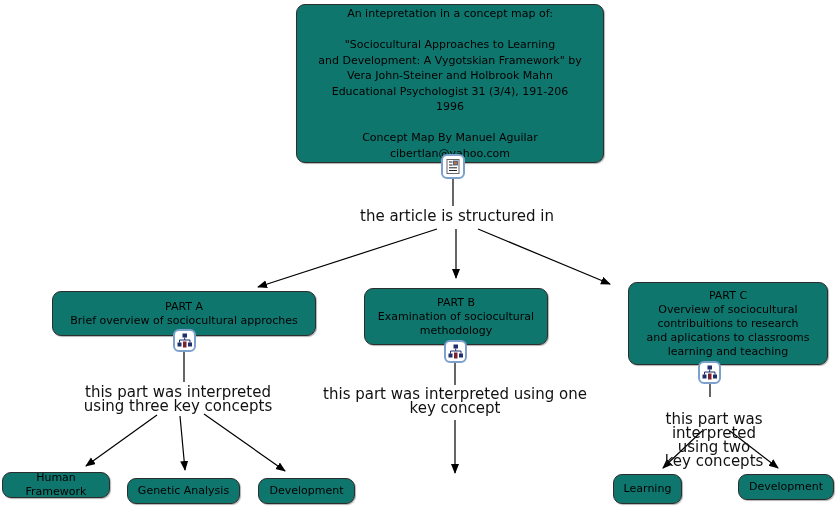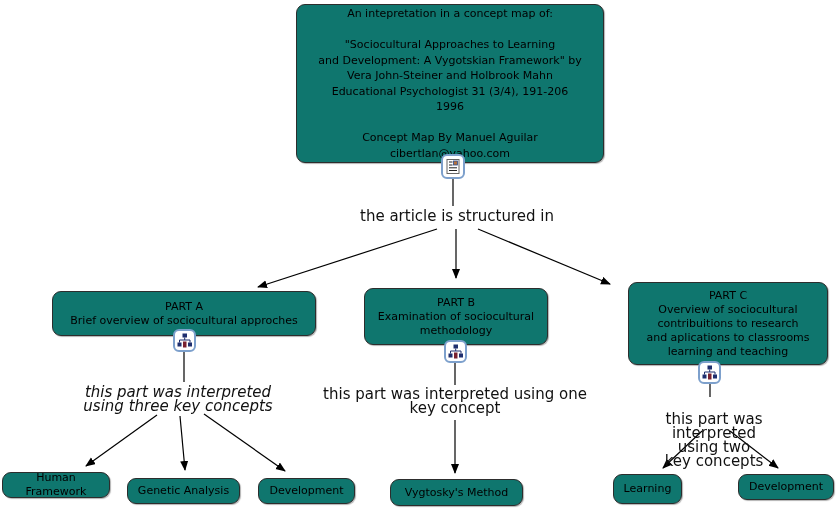--- a/index.html
+++ b/index.html
@@ -139,27 +139,26 @@
       <line x1="11.7" y1="8.5" x2="11.7" y2="11" stroke="#1f2f6e" stroke-width="1"></line>
       <line x1="6.5" y1="11" x2="17" y2="11" stroke="#1f2f6e" stroke-width="1"></line>
       <line x1="6.5" y1="11" x2="6.5" y2="13.5" stroke="#1f2f6e" stroke-width="1"></line>
       <line x1="17" y1="11" x2="17" y2="13.5" stroke="#1f2f6e" stroke-width="1"></line>
       <rect x="4.5" y="13.5" width="4" height="4" fill="#1f2f6e"></rect>
       <rect x="10" y="12.5" width="3.5" height="6" fill="#7a2230"></rect>
       <rect x="15" y="13.5" width="4" height="4" fill="#1f2f6e"></rect>
     </svg>
   </div>
 
-  <div class="phrase" style="left:178px; top:385px;font-style:italic;">this part was interpreted
+  <div class="phrase" style="left:178px; top:385px;">this part was interpreted
 using three key concepts</div>
   <div class="phrase" style="left:455px; top:387px;">this part was interpreted using one
 key concept</div>
   <div class="phrase" style="left:714px; top:412px;">this part was interpreted using two
 key concepts</div>
 
   <div class="node leaf" style="left:2px; top:472px; width:108px; height:26px;">Human Framework</div>
   <div class="node leaf" style="left:127px; top:478px; width:113px; height:26px;">Genetic Analysis</div>
   <div class="node leaf" style="left:258px; top:478px; width:97px; height:26px;">Development</div>
-  <div class="node leaf" style="left:390px; top:479px; width:133px; height:27px;">Vygtosky's Method</div>
   <div class="node leaf" style="left:613px; top:474px; width:69px; height:30px;">Learning</div>
   <div class="node leaf" style="left:738px; top:474px; width:96px; height:26px;">Development</div>
 
 </div>
 
 </body></html>

